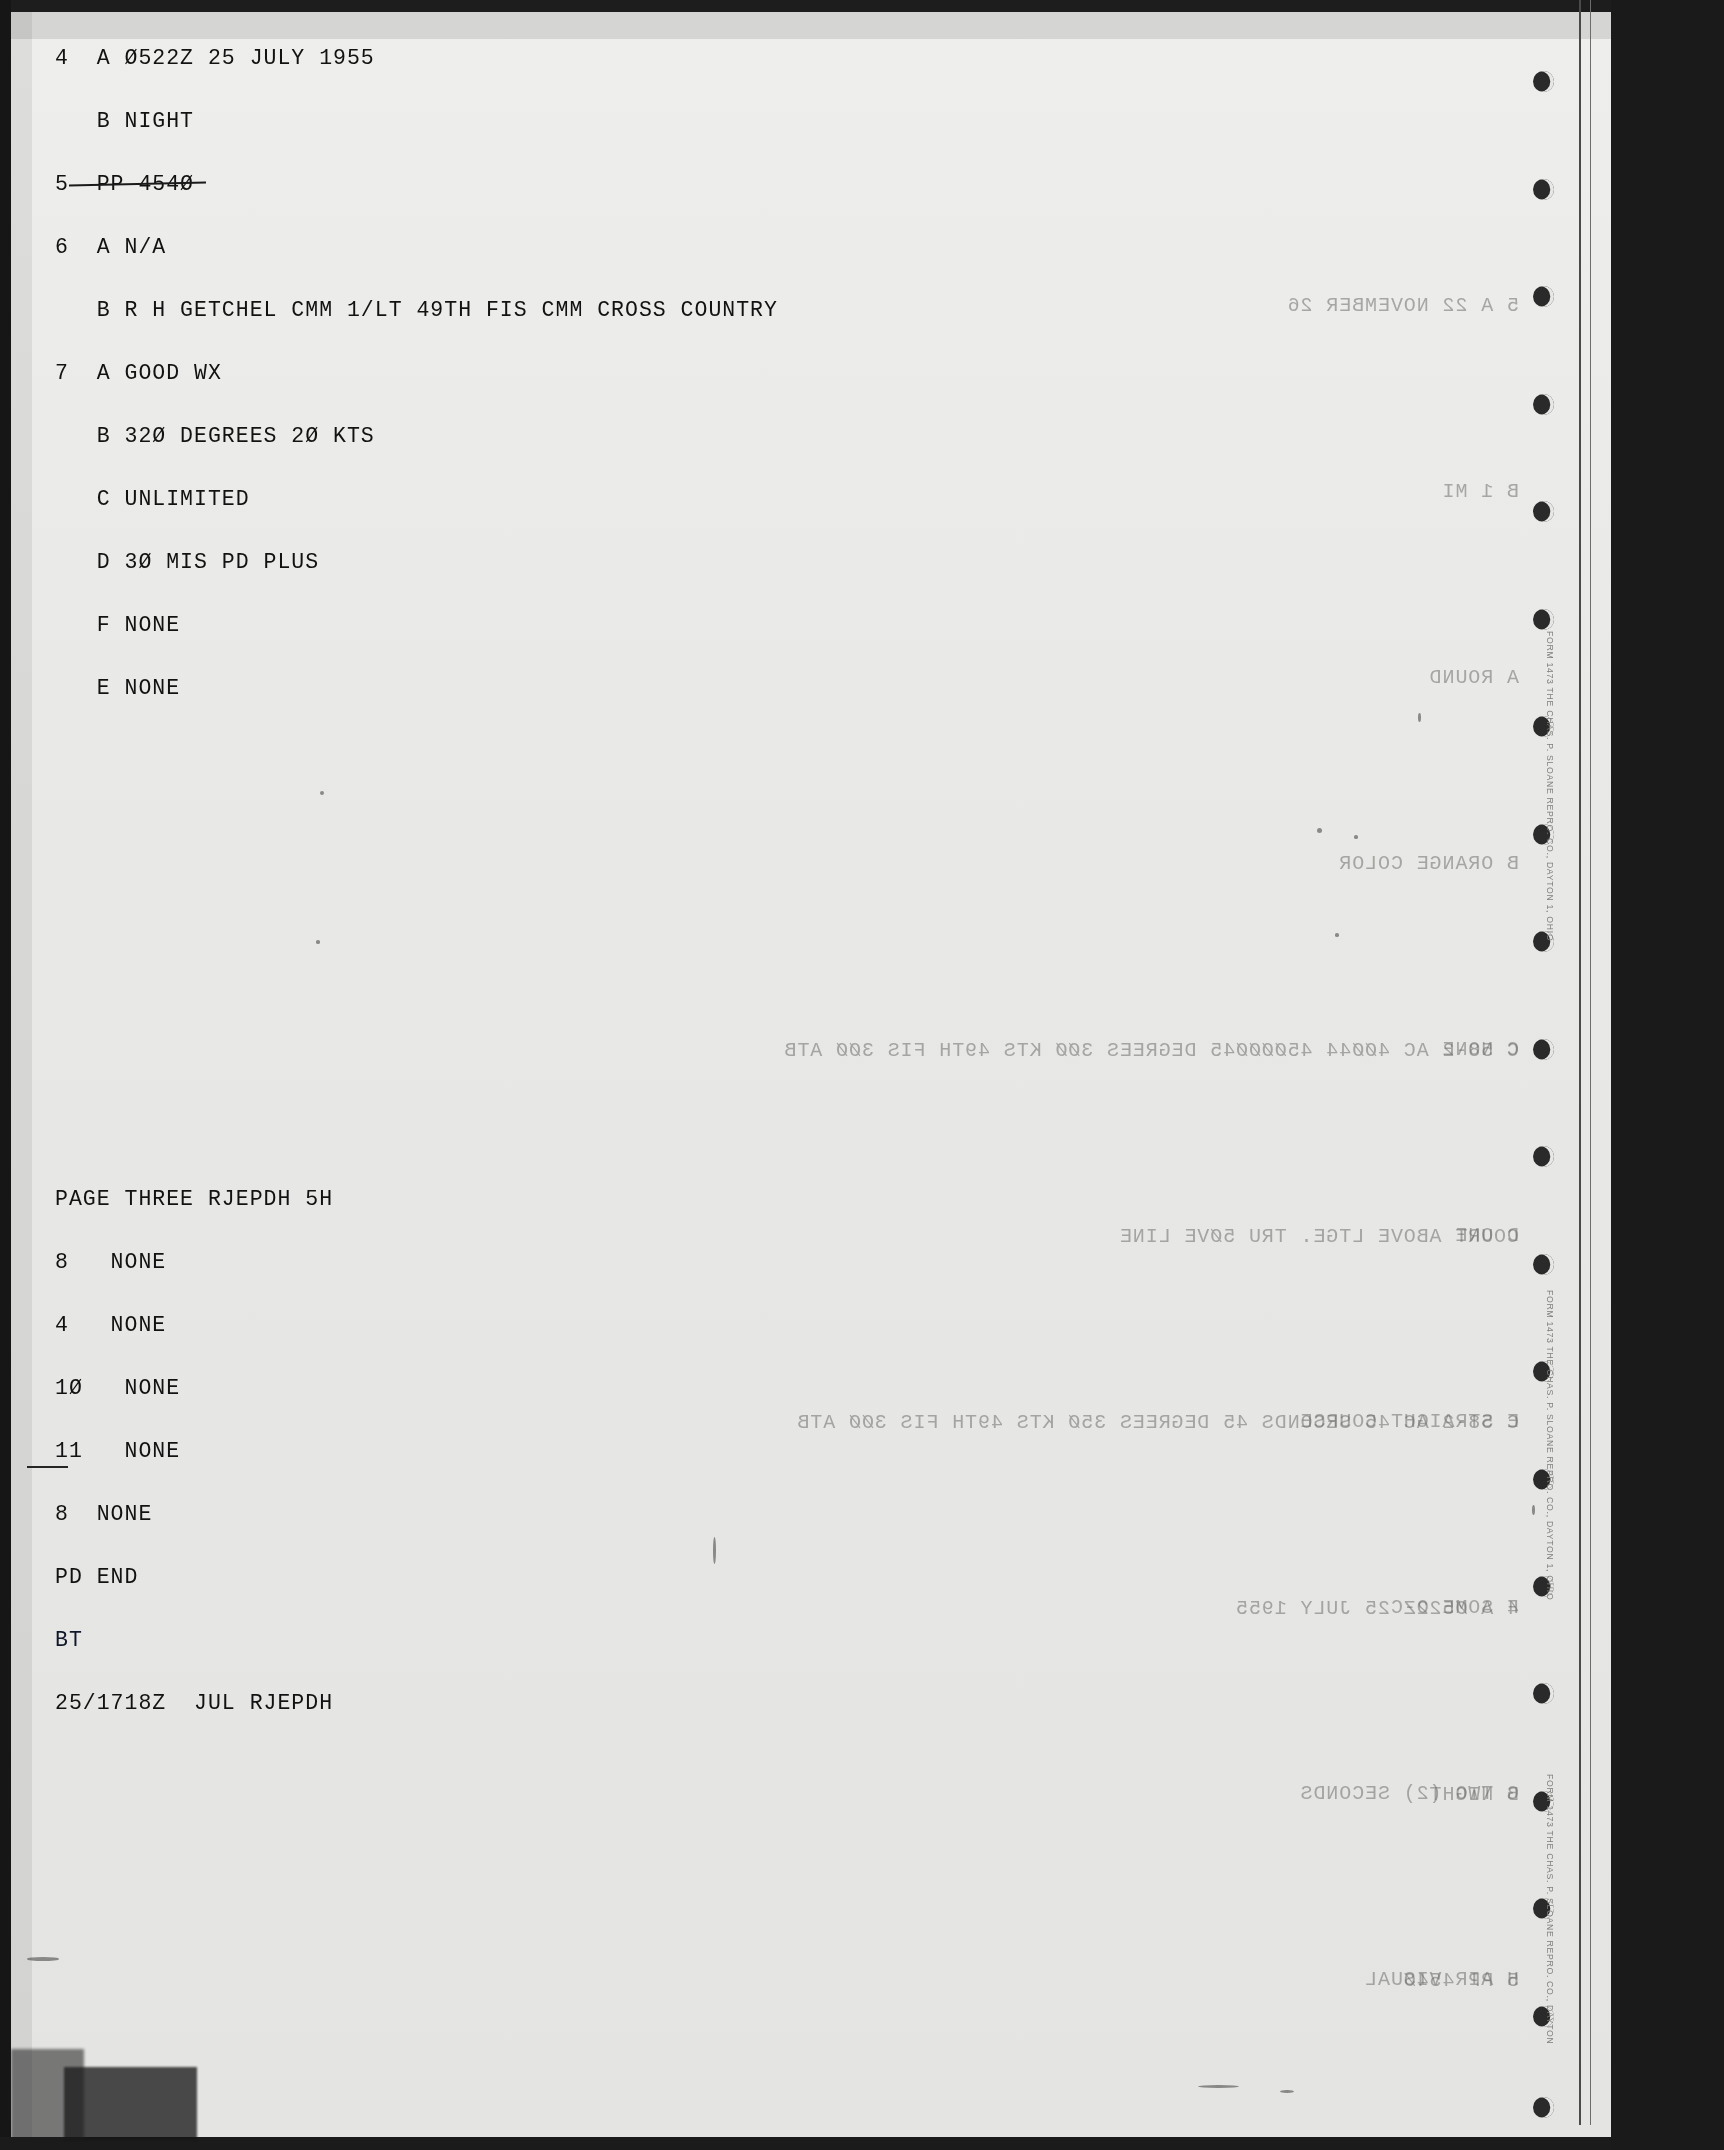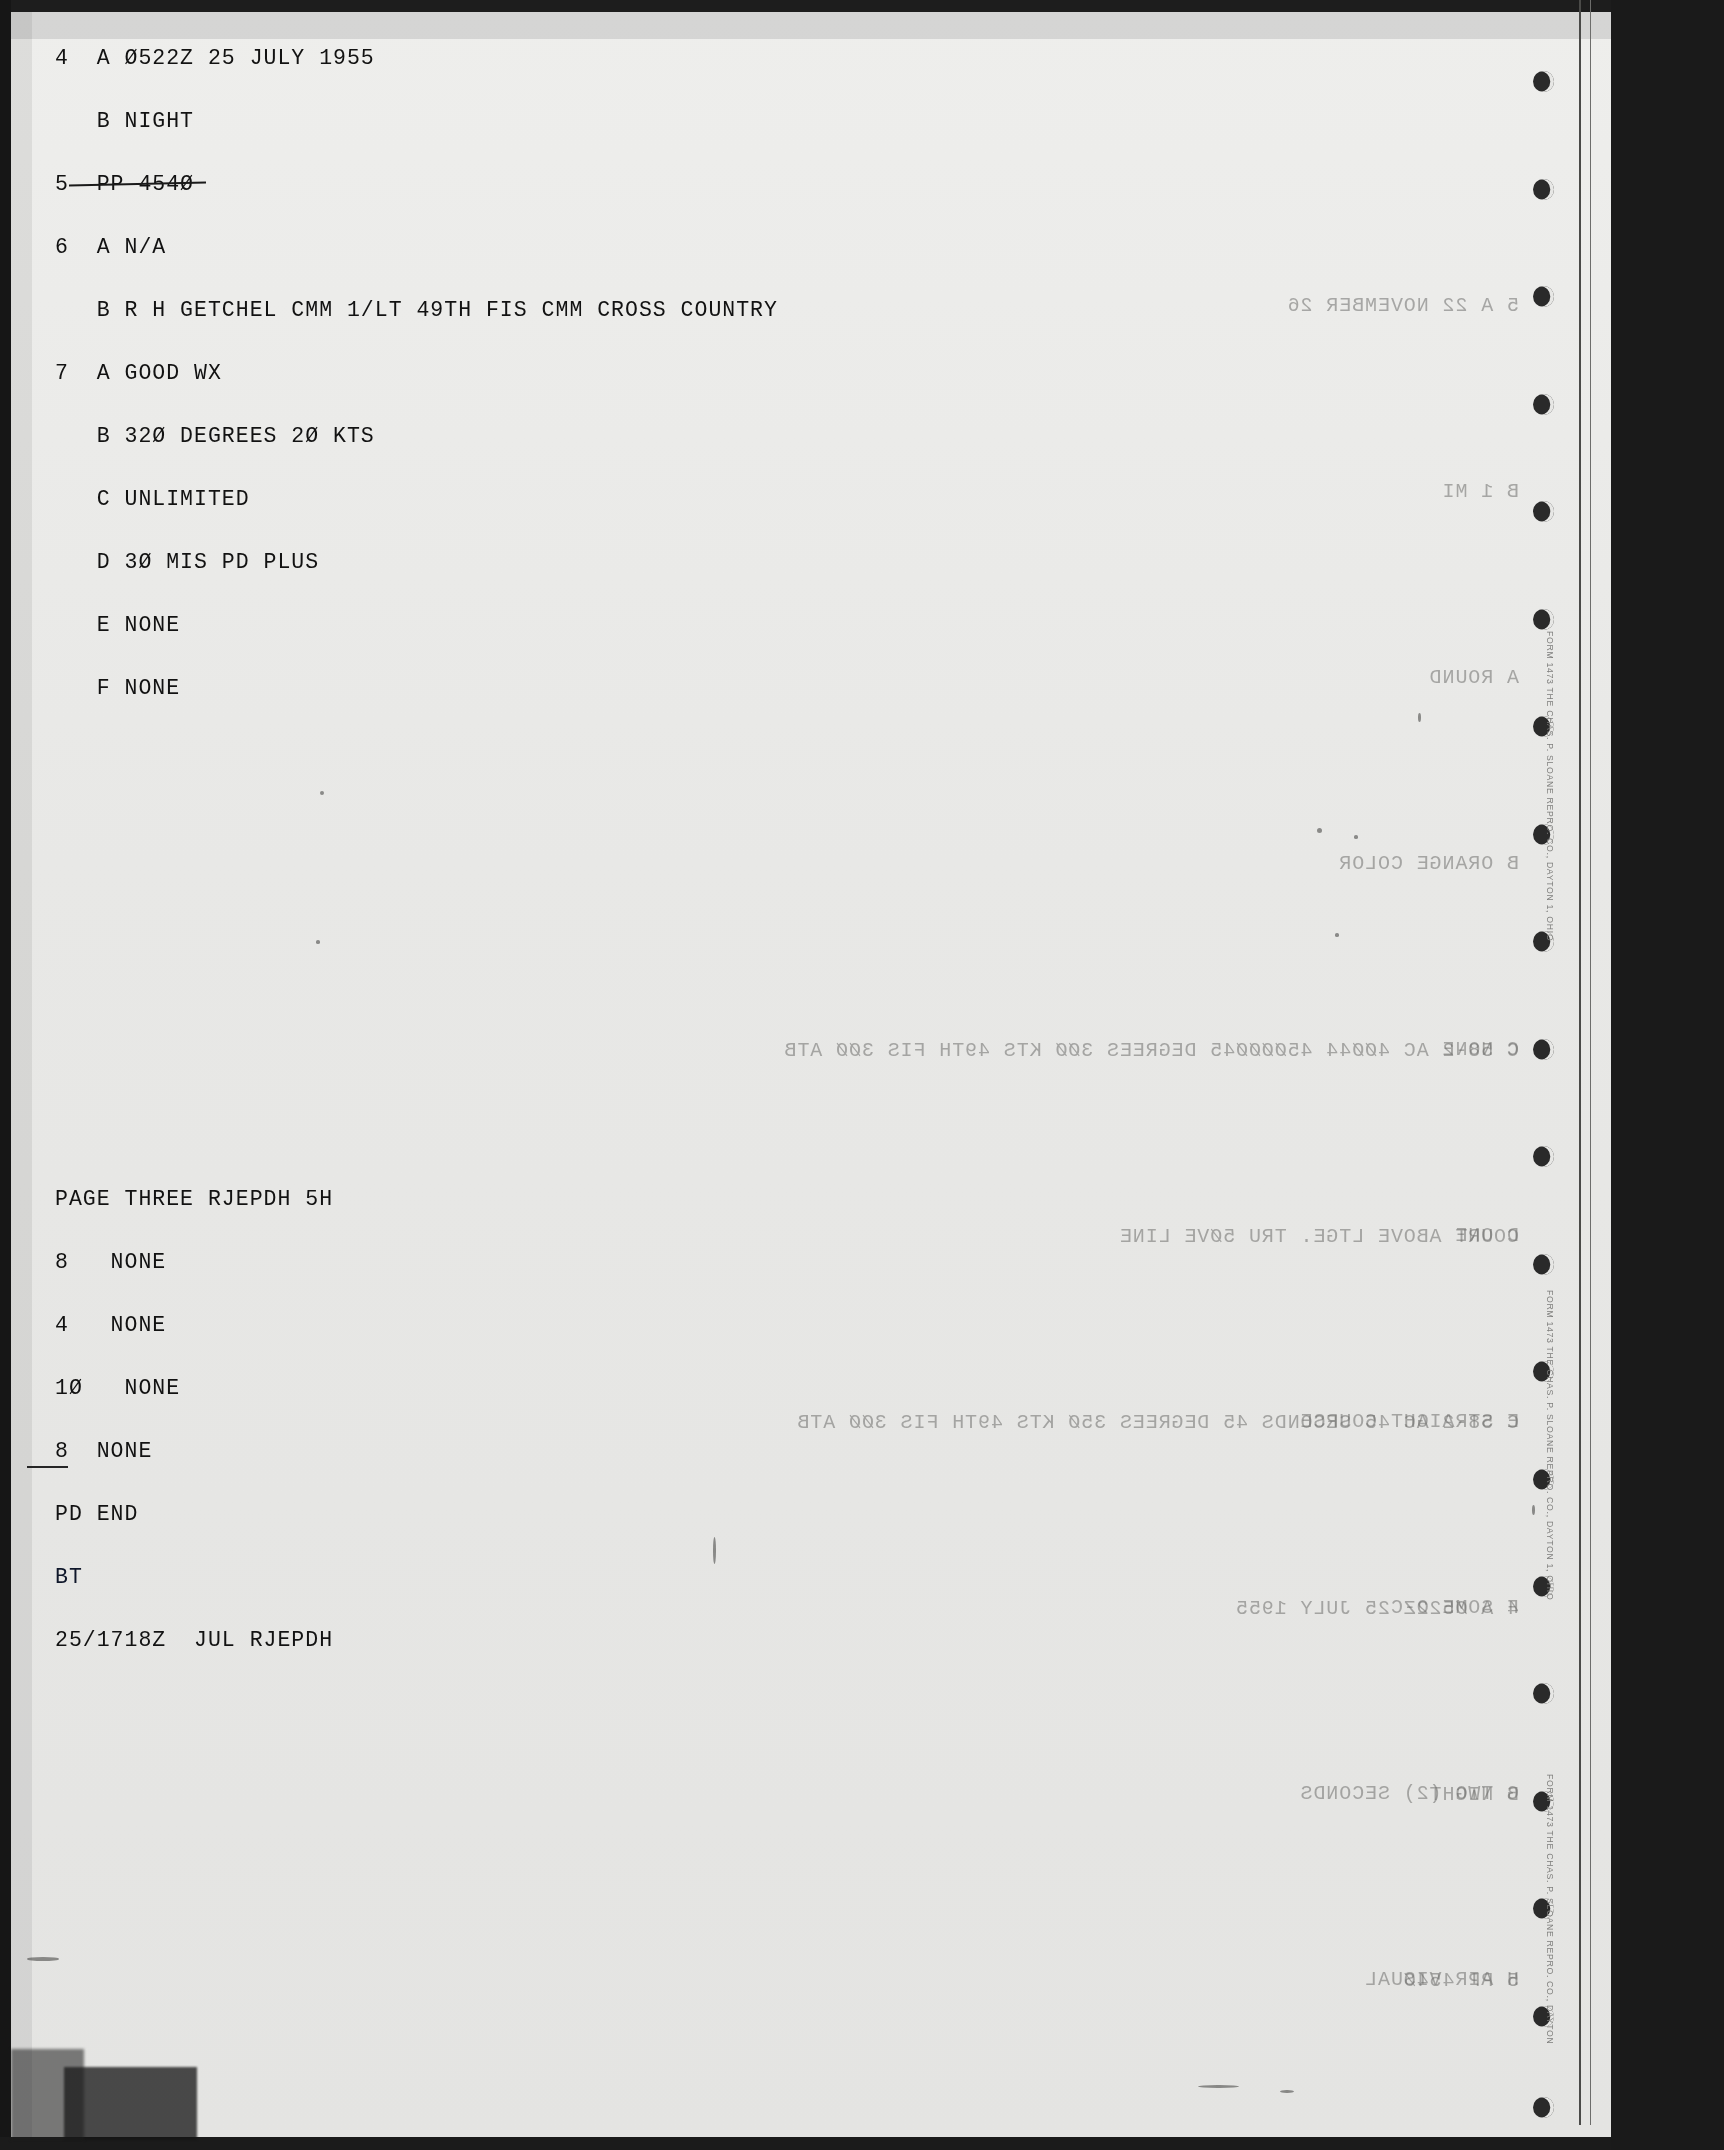--- a/index.html
+++ b/index.html
@@ -248,29 +248,30 @@
   <div class="doc-text">
     <div class="line">4  A Ø522Z 25 JULY 1955</div>
     <div class="line">   B NIGHT</div>
     <div class="line">5  PP 454Ø</div>
     <div class="line">6  A N/A</div>
     <div class="line">   B R H GETCHEL CMM 1/LT 49TH FIS CMM CROSS COUNTRY</div>
     <div class="line">7  A GOOD WX</div>
     <div class="line">   B 32Ø DEGREES 2Ø KTS</div>
     <div class="line">   C UNLIMITED</div>
     <div class="line">   D 3Ø MIS PD PLUS</div>
+    <div class="line">   F NONE</div>
     <div class="line">   E NONE</div>
-    <div class="line">   F NONE</div>
 
     <div class="gap"></div>
 
     <div class="line">PAGE THREE RJEPDH 5H</div>
     <div class="line">8   NONE</div>
     <div class="line">4   NONE</div>
     <div class="line">1Ø   NONE</div>
+    <div class="line">11   NONE</div>
     <div class="line">8  NONE</div>
     <div class="line">PD END</div>
     <div class="line faint">BT</div>
     <div class="line">25/1718Z  JUL RJEPDH</div>
   </div>
 
   <div class="strike-under"></div>
   <div class="tick-mark"></div>
 
   <div class="punch-strip">

